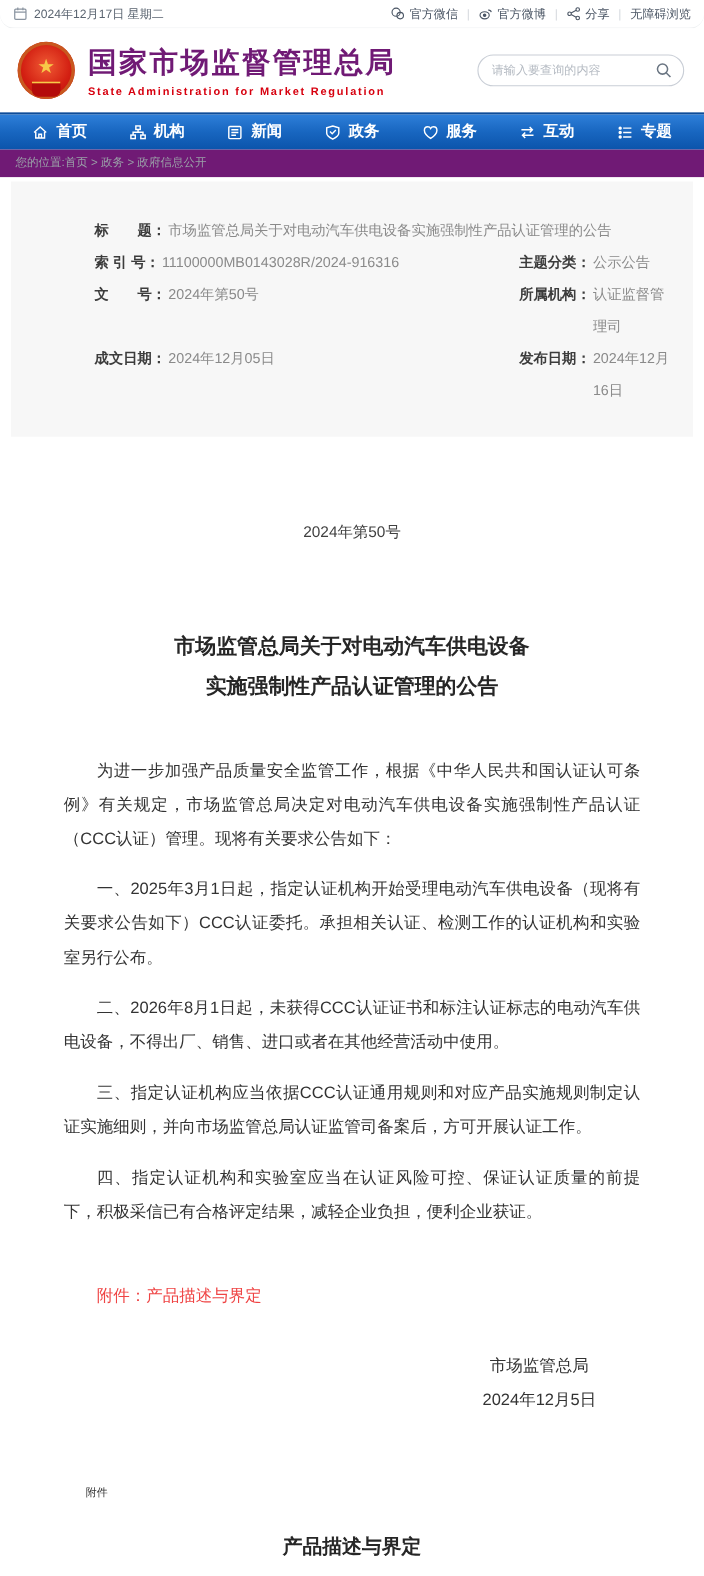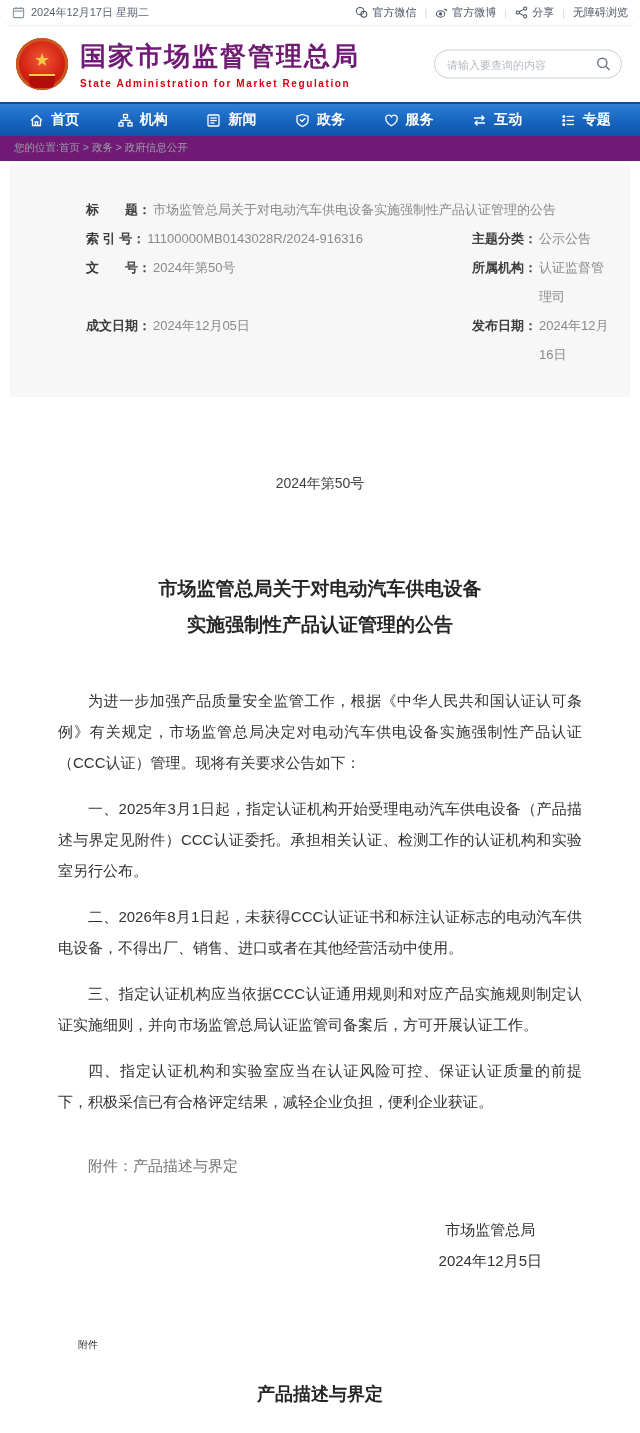--- a/index.html
+++ b/index.html
@@ -113,21 +113,21 @@
     margin-top: 78px;
     text-align: center; font-size: 19px; font-weight: bold; color: #262626;
     line-height: 36px;
   }
   .doc-body { margin-top: 42px; }
   .doc-body p {
     font-size: 15px; color: #333; line-height: 31px;
     text-indent: 2em; text-align: justify;
     margin-bottom: 15px;
   }
-  .attachment-line { margin-top: 40px; font-size: 15px; text-indent: 2em; color: #737373; }
+  .attachment-line { margin-top: 52px; font-size: 15px; text-indent: 2em; color: #ef4444; }
   .sign-block { margin-top: 38px; text-align: right; padding-right: 40px; }
   .sign-inner { display: inline-block; text-align: center; font-size: 15px; color: #333; line-height: 31px; }
   .annex-label { margin-top: 62px; font-size: 10px; color: #333; text-indent: 2em; }
   .annex-title { margin-top: 30px; text-align: center; font-size: 18px; font-weight: bold; color: #262626; }
 </style>
 </head>
 <body>
 
 <div class="topbar">
   <div class="topbar-left">
@@ -319,21 +319,21 @@
 <div class="doc">
   <div class="doc-number">2024年第50号</div>
 
   <div class="doc-title">
     <div>市场监管总局关于对电动汽车供电设备</div>
     <div>实施强制性产品认证管理的公告</div>
   </div>
 
   <div class="doc-body">
     <p>为进一步加强产品质量安全监管工作，根据《中华人民共和国认证认可条例》有关规定，市场监管总局决定对电动汽车供电设备实施强制性产品认证（CCC认证）管理。现将有关要求公告如下：</p>
-    <p>一、2025年3月1日起，指定认证机构开始受理电动汽车供电设备（产品描述与界定见附件）CCC认证委托。承担相关认证、检测工作的认证机构和实验室另行公布。</p>
+    <p>一、2025年3月1日起，指定认证机构开始受理电动汽车供电设备（现将有关要求公告如下）CCC认证委托。承担相关认证、检测工作的认证机构和实验室另行公布。</p>
     <p>二、2026年8月1日起，未获得CCC认证证书和标注认证标志的电动汽车供电设备，不得出厂、销售、进口或者在其他经营活动中使用。</p>
     <p>三、指定认证机构应当依据CCC认证通用规则和对应产品实施规则制定认证实施细则，并向市场监管总局认证监管司备案后，方可开展认证工作。</p>
     <p>四、指定认证机构和实验室应当在认证风险可控、保证认证质量的前提下，积极采信已有合格评定结果，减轻企业负担，便利企业获证。</p>
   </div>
 
   <div class="attachment-line">附件：产品描述与界定</div>
 
   <div class="sign-block">
     <div class="sign-inner">
       <div>市场监管总局</div>

